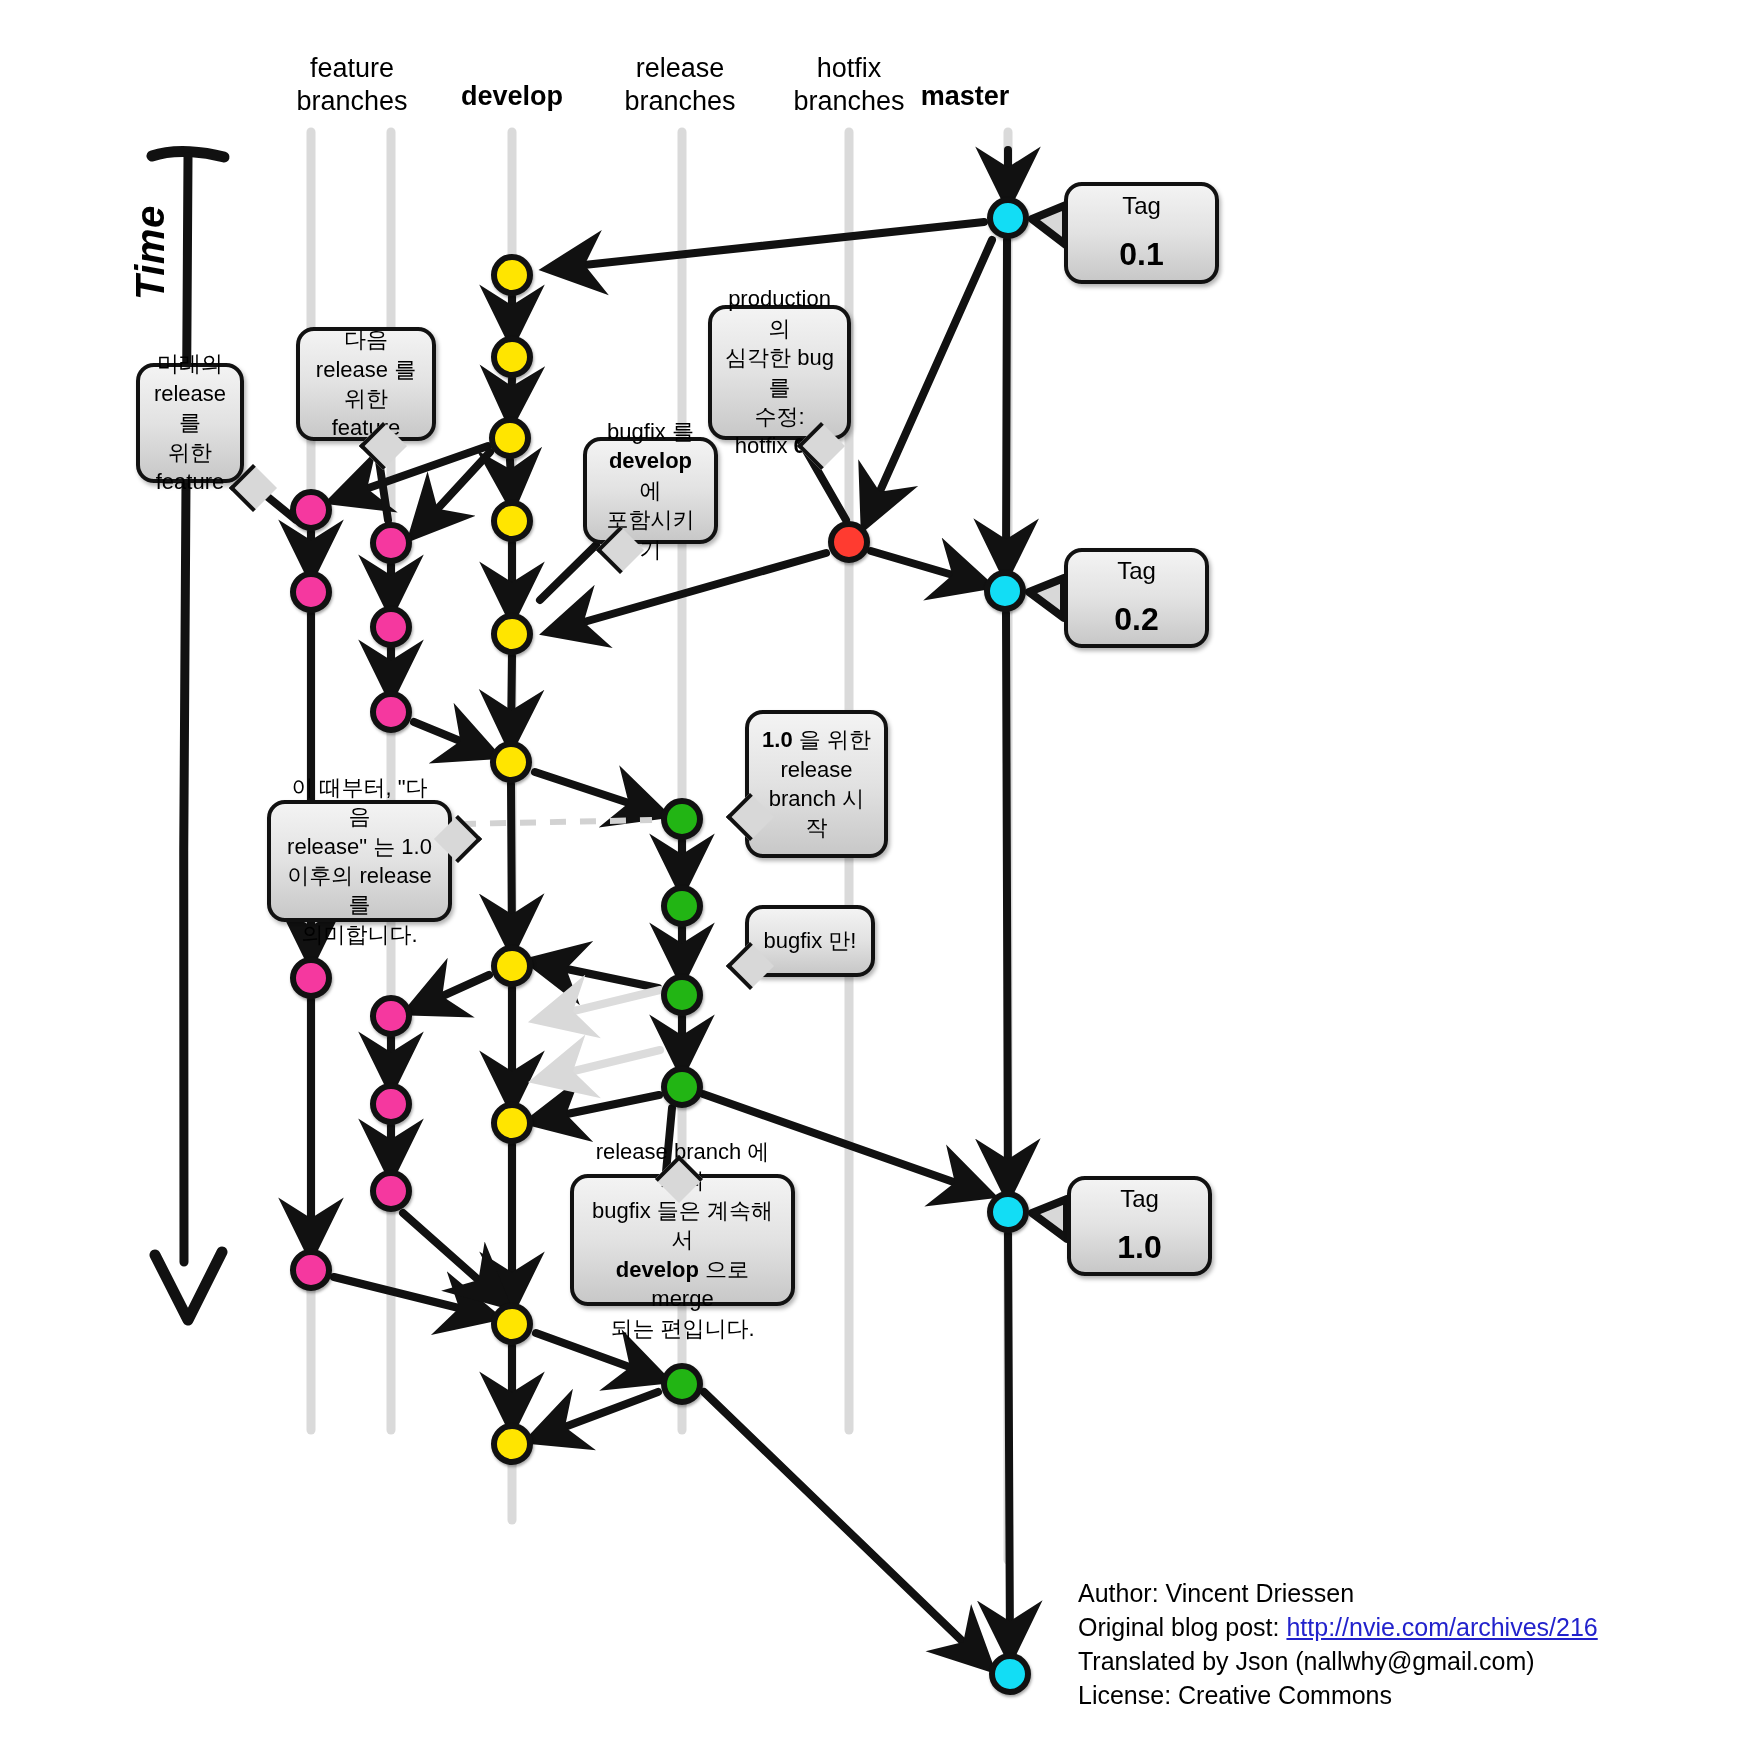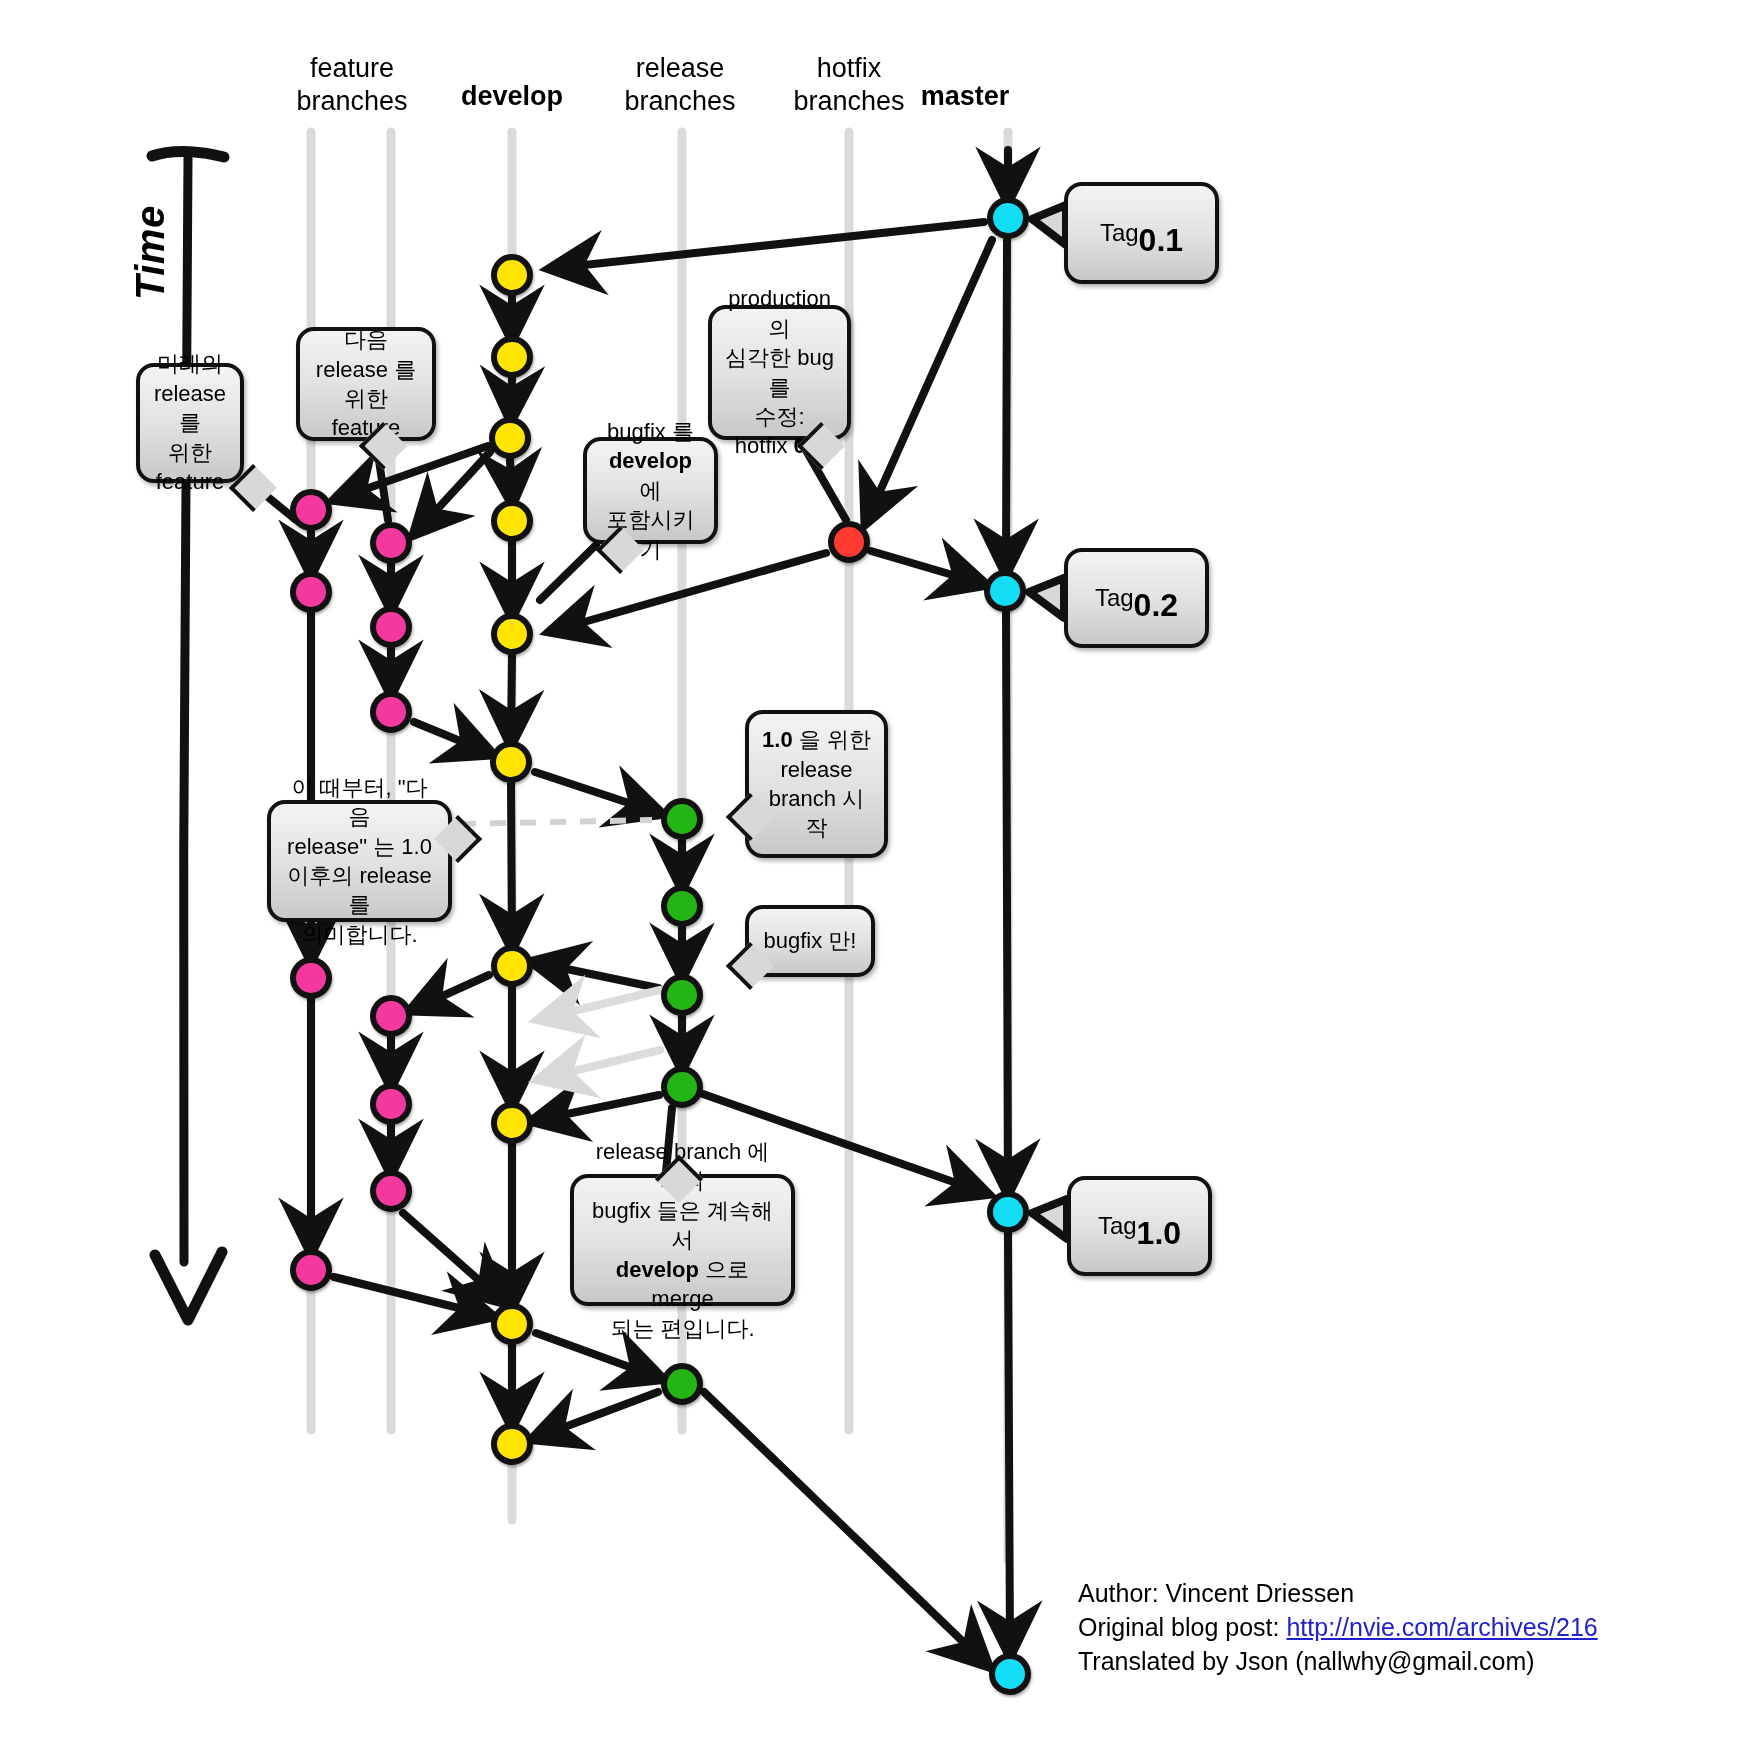--- a/index.html
+++ b/index.html
@@ -62,21 +62,21 @@
     text-align: center;
     font-size: 22px;
     line-height: 1.34;
     padding: 8px 12px;
     white-space: pre-line;
     color: #000;
   }
   .callout.tag {
     font-size: 24px;
     line-height: 1.2;
-    flex-direction: row;
+    flex-direction: column;
   }
   .callout.tag .tag-num {
     font-weight: bold;
     font-size: 32px;
     margin-top: 14px;
   }
   .callout b { font-weight: bold; }
 
   
   .tail {
@@ -367,15 +367,16 @@
     </div>
 
   <div class="credits" style="left:1078px; top:1576px;">
     <div>Author: Vincent Driessen</div>
     <div>
       <span>Original blog post: </span><a href="#">http://nvie.com/archives/216</a>
     </div>
     <div>
       <span>Translated by Json (</span><span class="mail">nallwhy@gmail.com</span><span>)</span>
     </div>
+    <div>License: Creative Commons</div>
   </div>
 
 </div>
 
 </body></html>

